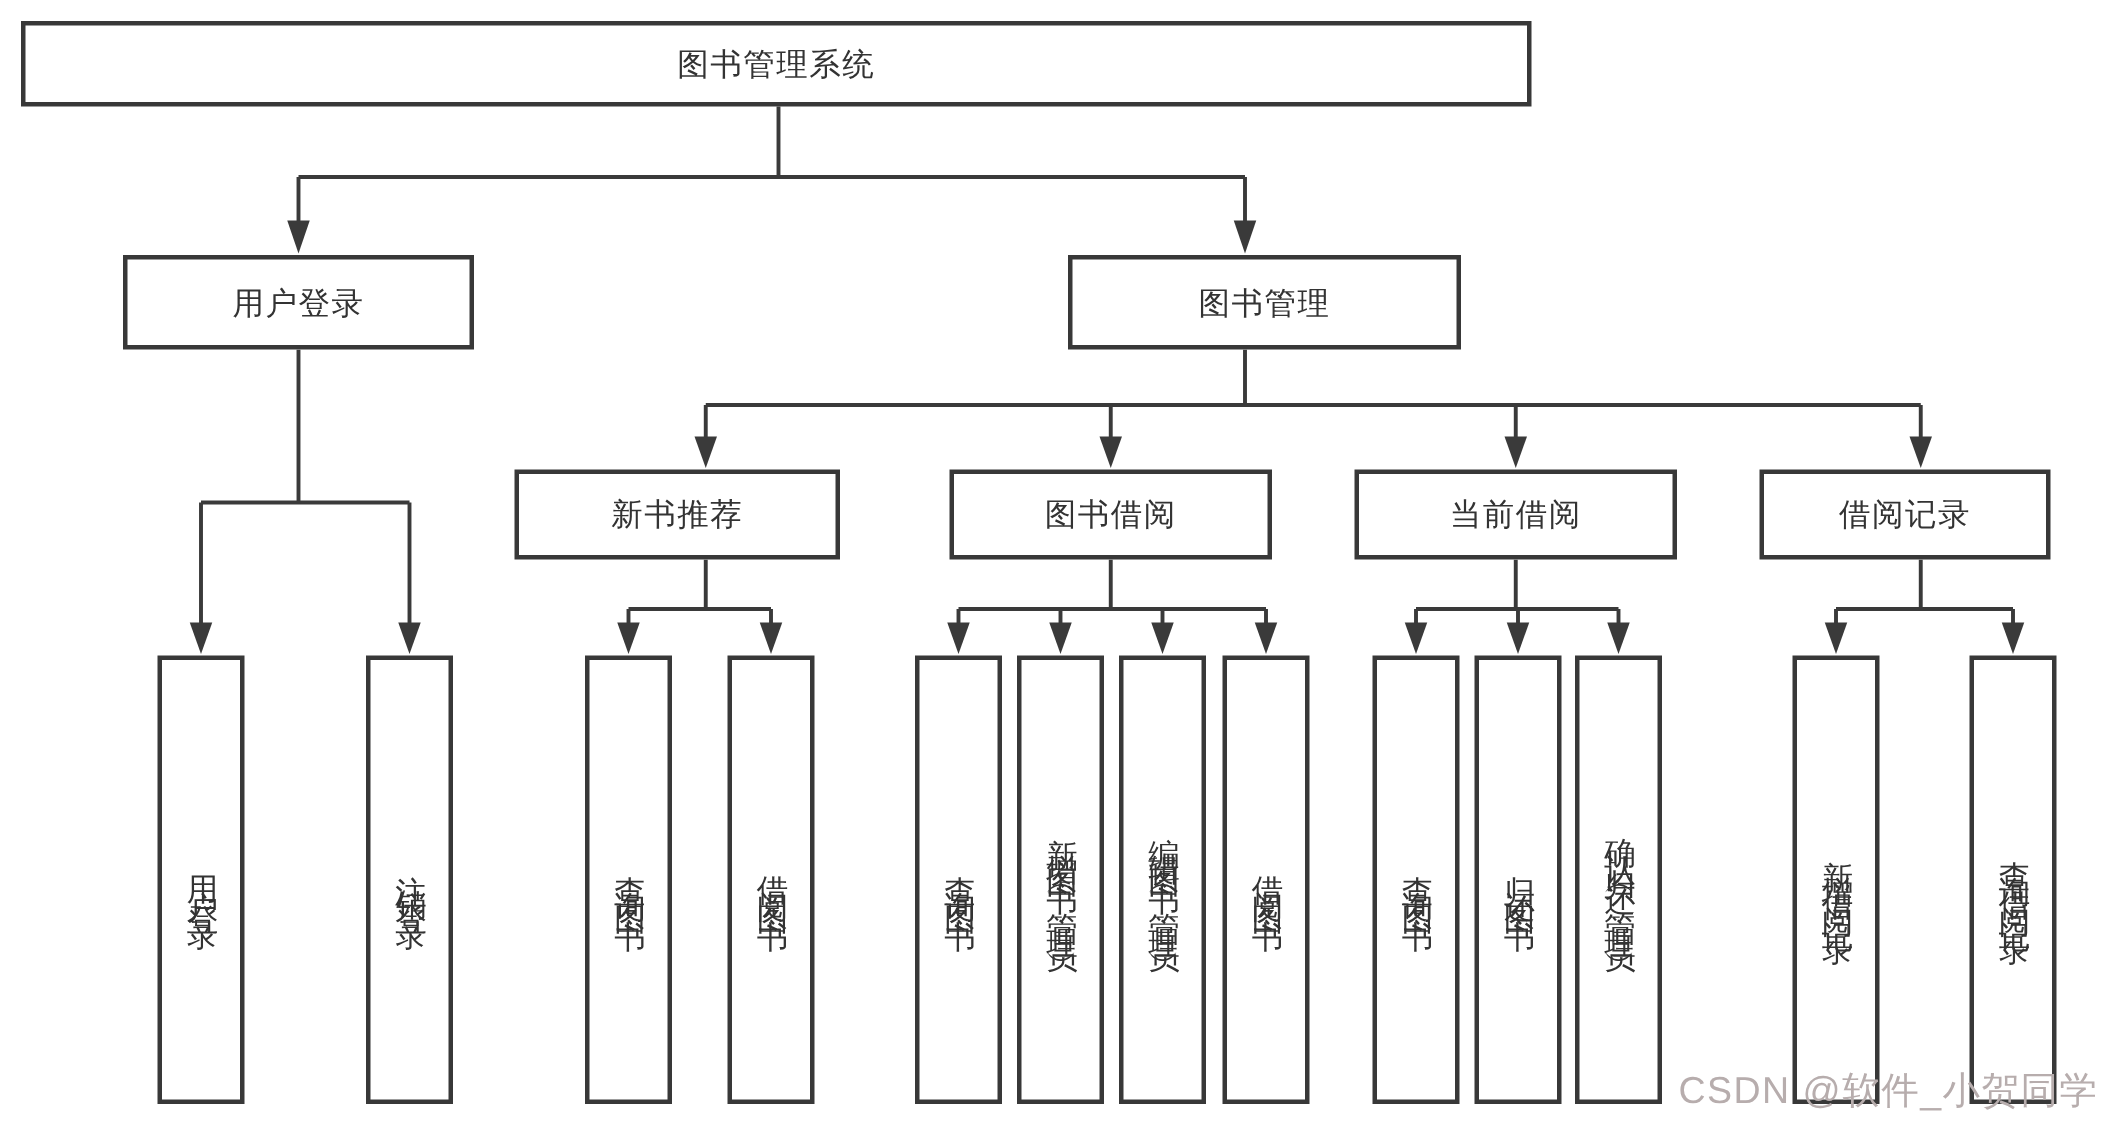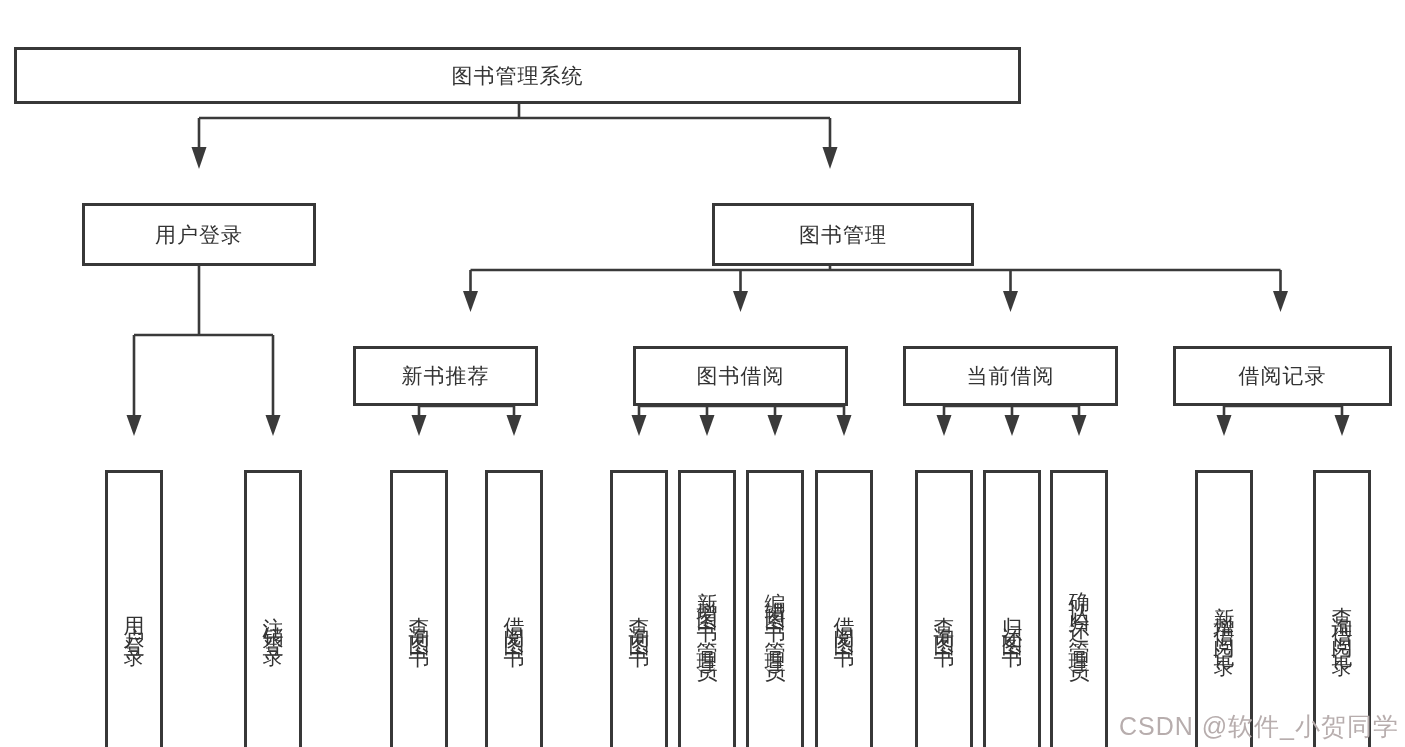--- a/index.html
+++ b/index.html
@@ -14,21 +14,20 @@
   .connectors path{stroke:#3a3a3a;stroke-width:2.6;fill:none;}
   .connectors polygon{fill:#3a3a3a;stroke:none;}
   .box{
     position:absolute;
     box-sizing:border-box;
     border:3px solid #383838;
     background:#ffffff;
     display:flex;align-items:center;justify-content:center;
     z-index:1;
     color:#333333;
-    margin-top:33px;
   }
   .h-box span{
     font-size:21px;
     letter-spacing:1px;
     white-space:nowrap;
   }
   .v-box span{
     writing-mode:vertical-rl;
     text-orientation:mixed;
     font-size:21px;
@@ -90,30 +89,30 @@
     <span>图书管理系统</span>
   </div>
 
   <div class="box h-box" style="left:82px;top:170px;width:234px;height:63px">
     <span>用户登录</span>
   </div>
   <div class="box h-box" style="left:712px;top:170px;width:262px;height:63px">
     <span>图书管理</span>
   </div>
 
-  <div class="box h-box" style="left:353px;top:313px;width:185px;height:60px">
+  <div class="box h-box" style="left:343px;top:313px;width:217px;height:60px">
     <span>新书推荐</span>
   </div>
   <div class="box h-box" style="left:903px;top:313px;width:215px;height:60px">
     <span>当前借阅</span>
   </div>
   <div class="box h-box" style="left:633px;top:313px;width:215px;height:60px">
     <span>图书借阅</span>
   </div>
-  <div class="box h-box" style="left:1173px;top:313px;width:219px;height:60px">
+  <div class="box h-box" style="left:1173px;top:313px;width:194px;height:60px">
     <span>借阅记录</span>
   </div>
 
   <div class="box v-box" style="left:105px;top:437px;width:58px;height:299px">
     <span>用户登录</span>
   </div>
   <div class="box v-box" style="left:244px;top:437px;width:58px;height:299px">
     <span>注销登录</span>
   </div>
 

